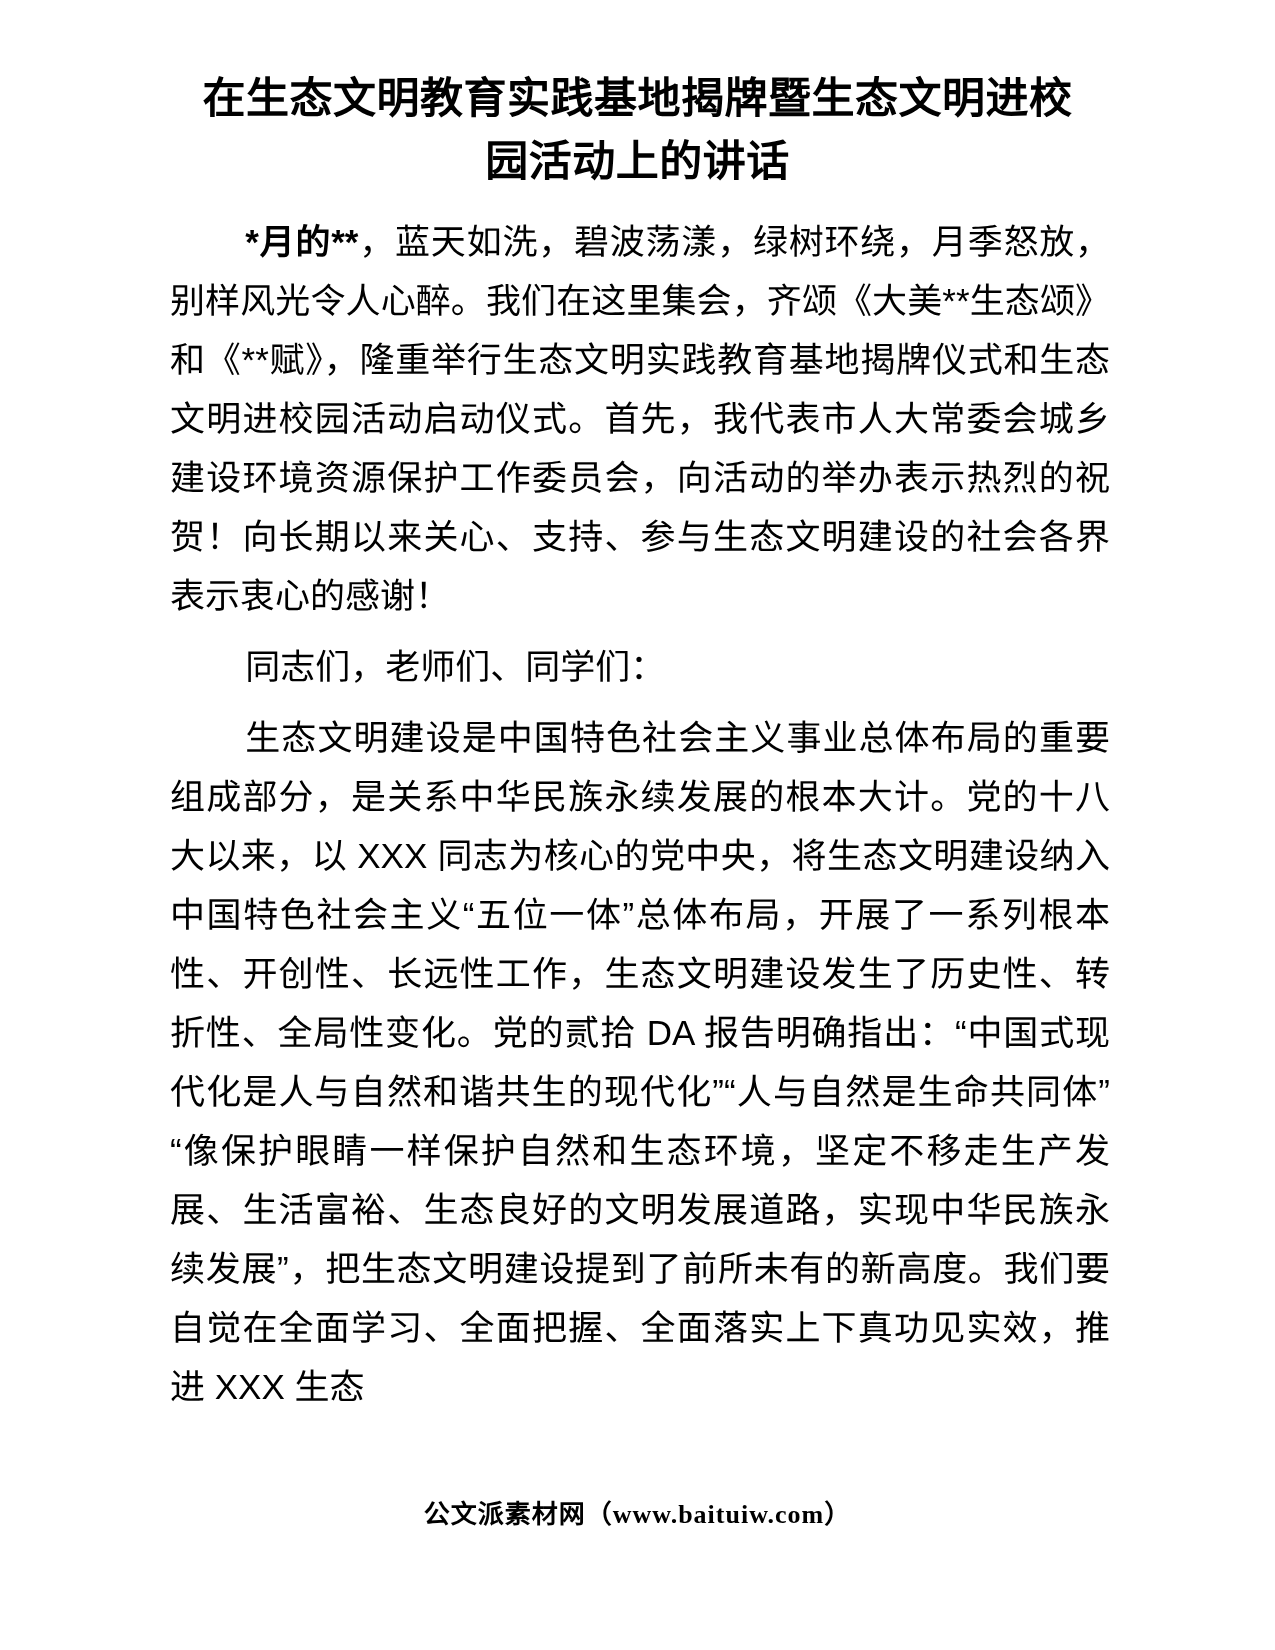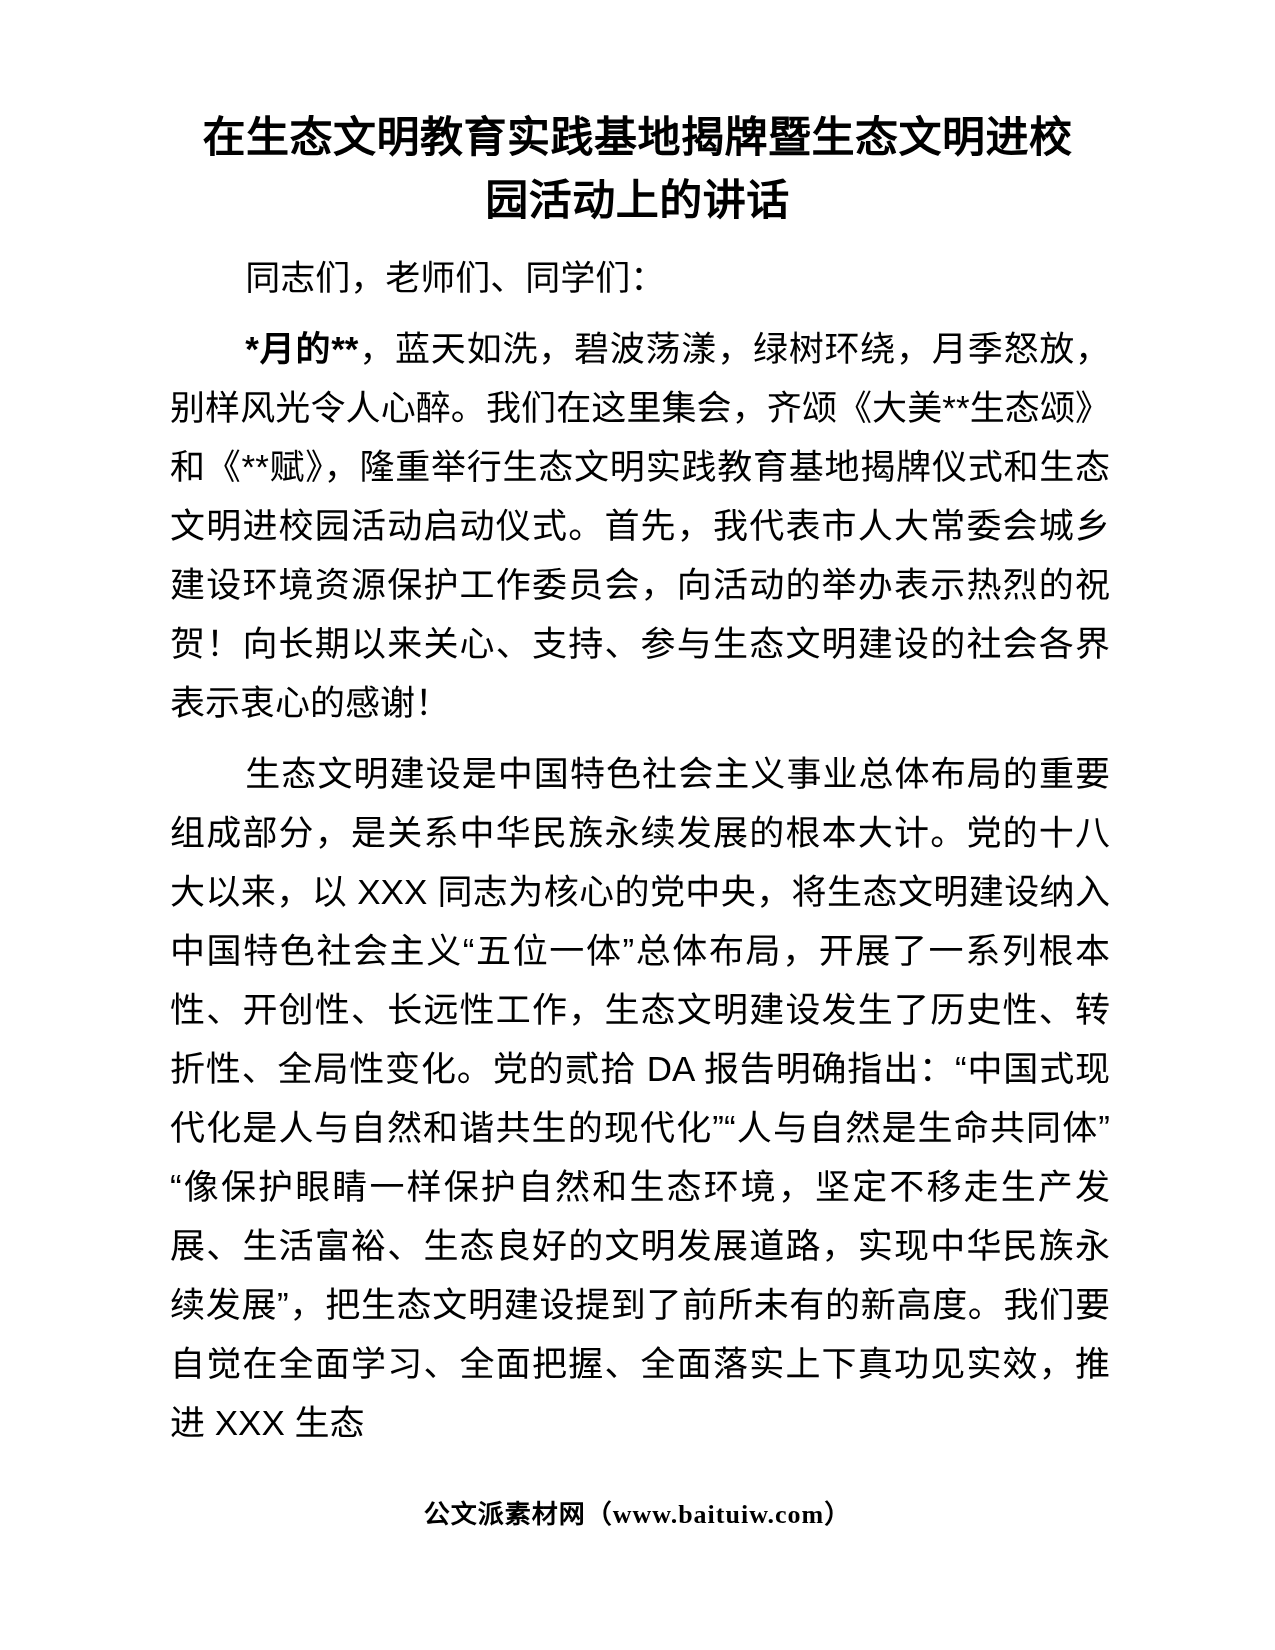--- a/index.html
+++ b/index.html
@@ -11,27 +11,28 @@
     position: relative;
     width: 1275px;
     height: 1650px;
     background: #ffffff;
     color: #000000;
     font-family: "Liberation Sans", "DejaVu Sans", sans-serif;
     overflow: hidden;
   }
   .doc-title {
     margin: 0 auto;
-    padding-top: 106px;
+    padding-top: 70px;
     width: 900px;
     font-size: 43px;
     line-height: 63px;
     font-weight: 600;
     text-align: center;
     letter-spacing: 0.5px;
+    font-family: Liberation Mono, monospace;
   }
   .doc-body {
     width: 940px;
     margin: 16px 0 0 170px;
     font-size: 35px;
     line-height: 59px;
     text-align: justify;
   }
   .doc-body p {
     margin: 0 0 12px 0;
@@ -56,23 +57,23 @@
 </style>
 </head>
 <body>
 
 <div class="page">
 
   <h1 class="doc-title">在生态文明教育实践基地揭牌暨生态文明进校园活动上的讲话</h1>
 
   <div class="doc-body">
 
+    <p><span class="bold-run">*月的**</span><span>，蓝天如洗，碧波荡漾，绿树环绕，月季怒放，别样风光令人心醉。我们在这里集会，齐颂《大美**生态颂》和《**赋》，隆重举行生态文明实践教育基地揭牌仪式和生态文明进校园活动启动仪式。首先，我代表市人大常委会城乡建设环境资源保护工作委员会，向活动的举办表示热烈的祝贺！向长期以来关心、支持、参与生态文明建设的社会各界表示衷心的感谢！</span></p>
+
     <p><span>同志们，老师们、同学们：</span></p>
-
-    <p><span class="bold-run">*月的**</span><span>，蓝天如洗，碧波荡漾，绿树环绕，月季怒放，别样风光令人心醉。我们在这里集会，齐颂《大美**生态颂》和《**赋》，隆重举行生态文明实践教育基地揭牌仪式和生态文明进校园活动启动仪式。首先，我代表市人大常委会城乡建设环境资源保护工作委员会，向活动的举办表示热烈的祝贺！向长期以来关心、支持、参与生态文明建设的社会各界表示衷心的感谢！</span></p>
 
     <p>生态文明建设是中国特色社会主义事业总体布局的重要组成部分，是关系中华民族永续发展的根本大计。党的十八大以来，以 XXX 同志为核心的党中央，将生态文明建设纳入中国特色社会主义“五位一体”总体布局，开展了一系列根本性、开创性、长远性工作，生态文明建设发生了历史性、转折性、全局性变化。党的贰拾 DA 报告明确指出：“中国式现代化是人与自然和谐共生的现代化”“人与自然是生命共同体”“像保护眼睛一样保护自然和生态环境，坚定不移走生产发展、生活富裕、生态良好的文明发展道路，实现中华民族永续发展”，把生态文明建设提到了前所未有的新高度。我们要自觉在全面学习、全面把握、全面落实上下真功见实效，推进 XXX 生态</p>
 
   </div>
 
   <div class="doc-footer">公文派素材网（www.baituiw.com）</div>
 
 </div>
 
 </body></html>

